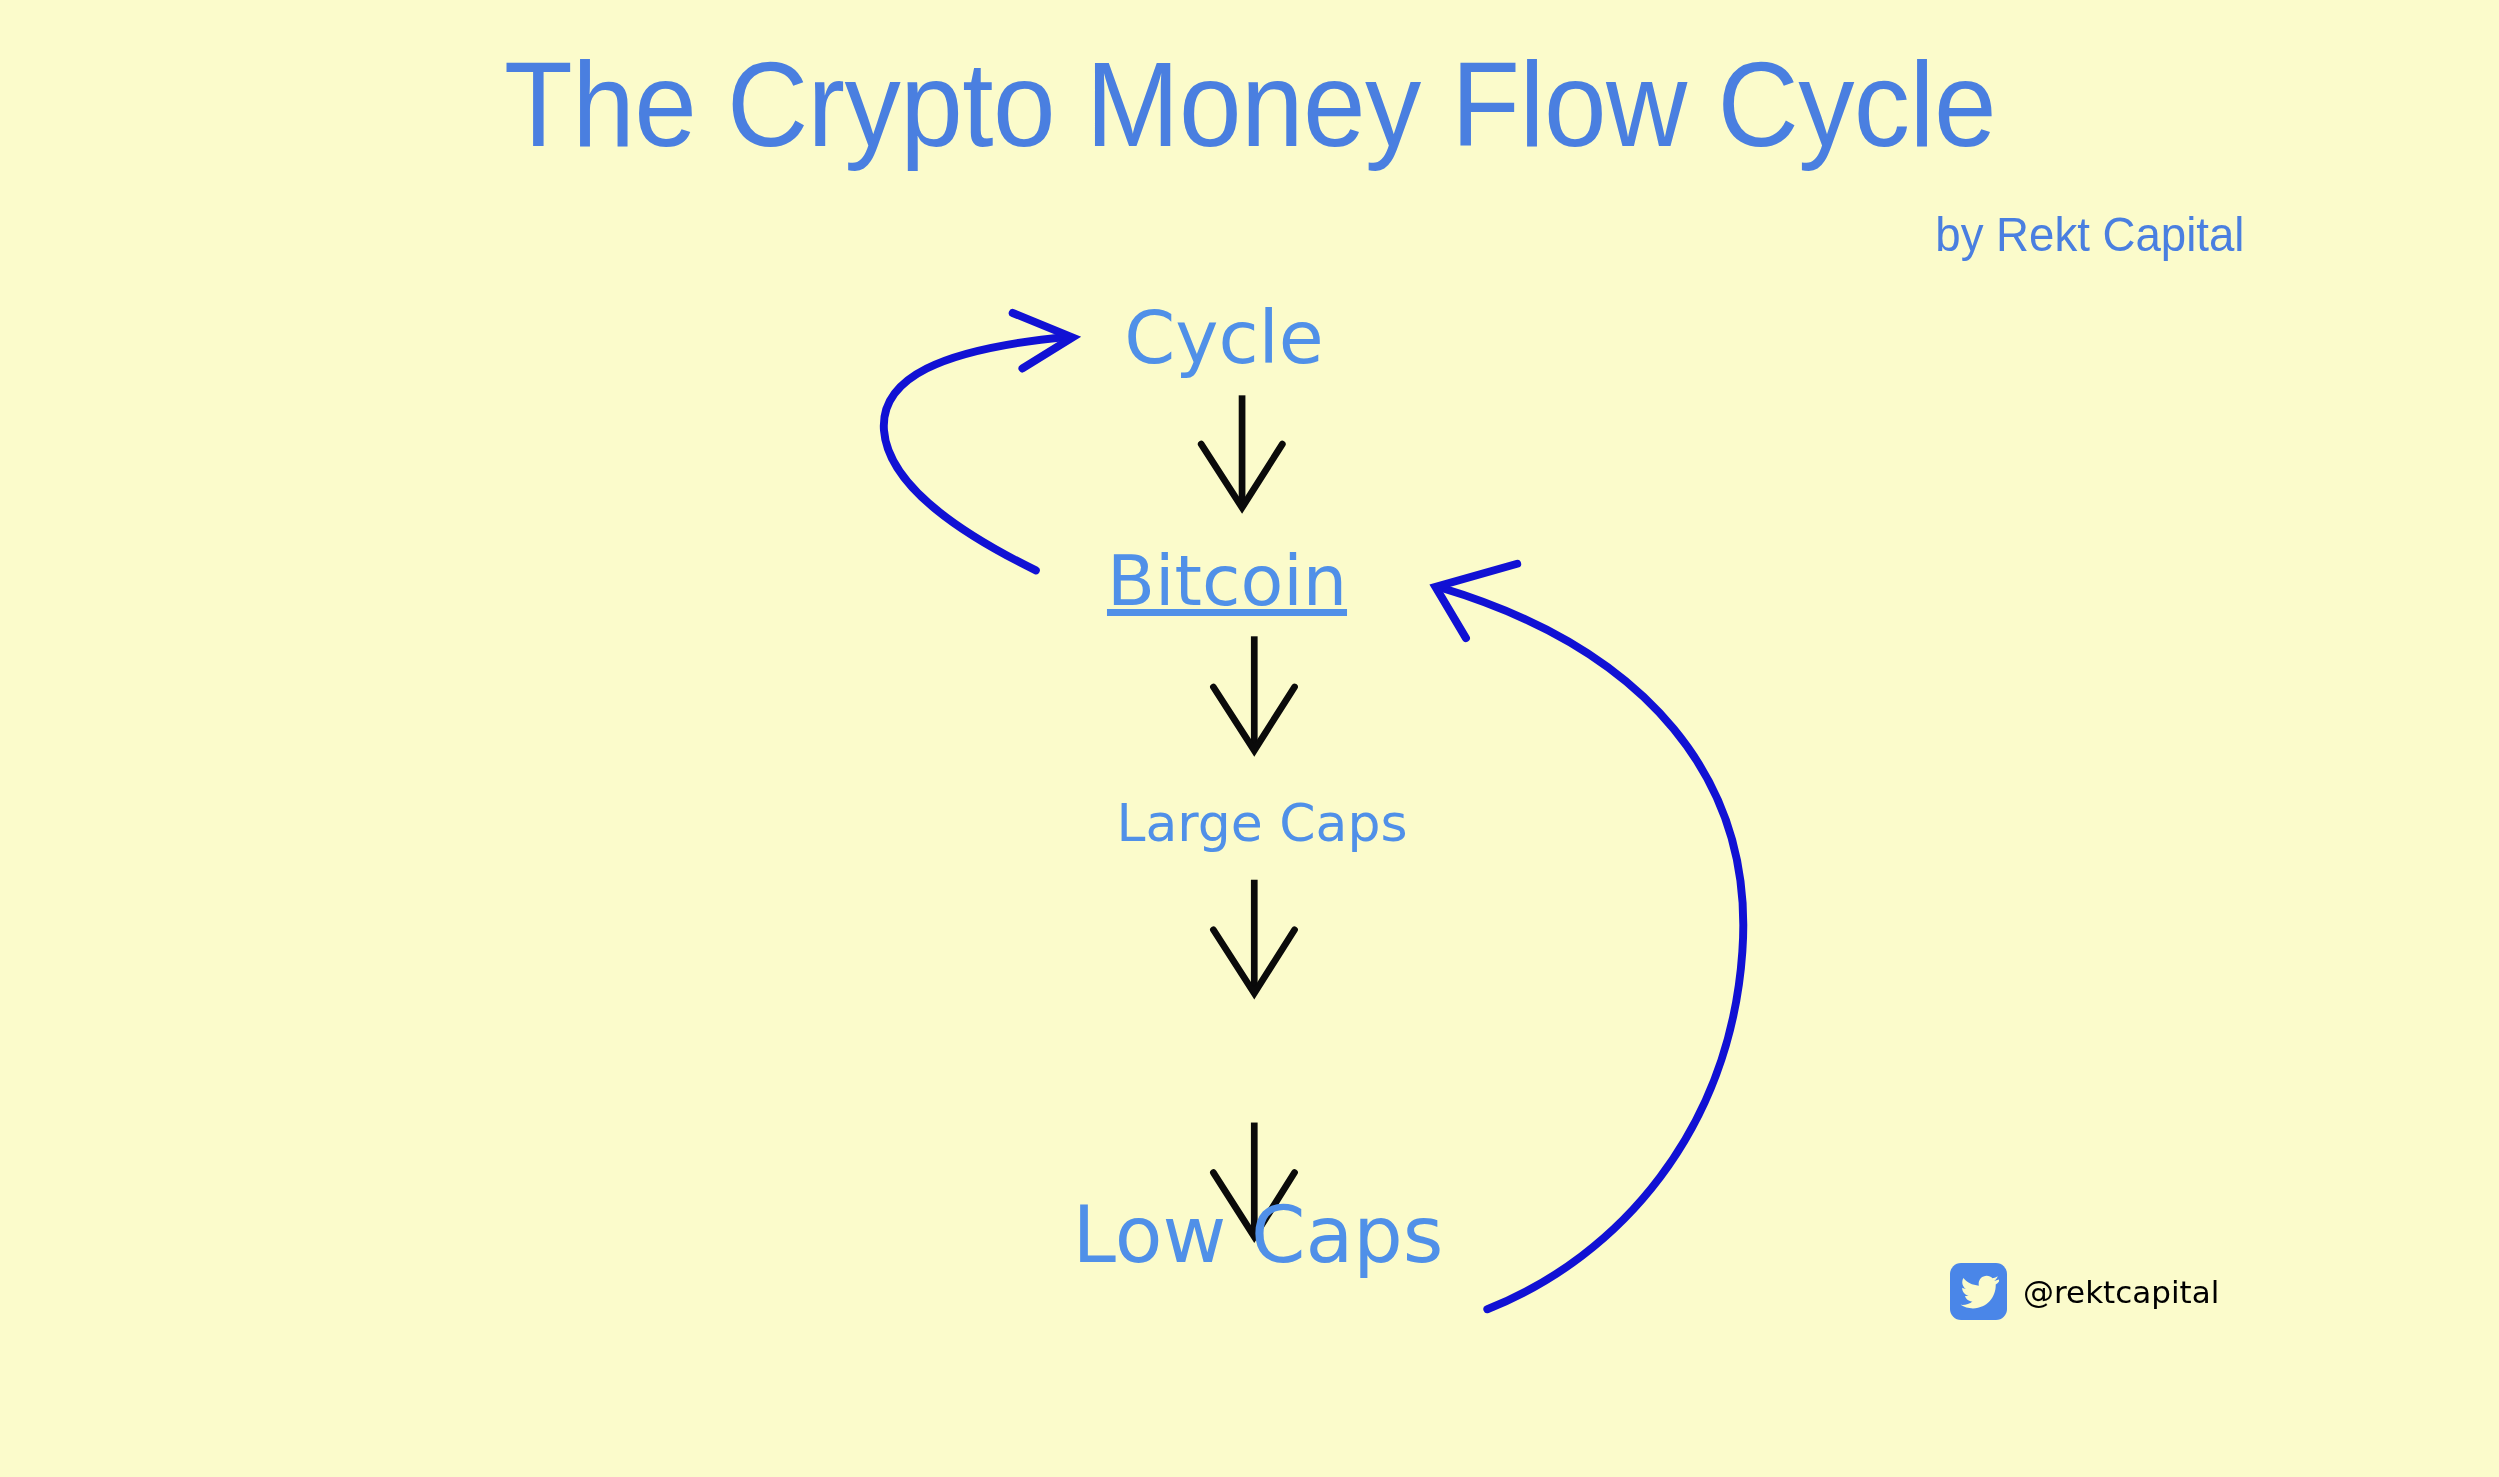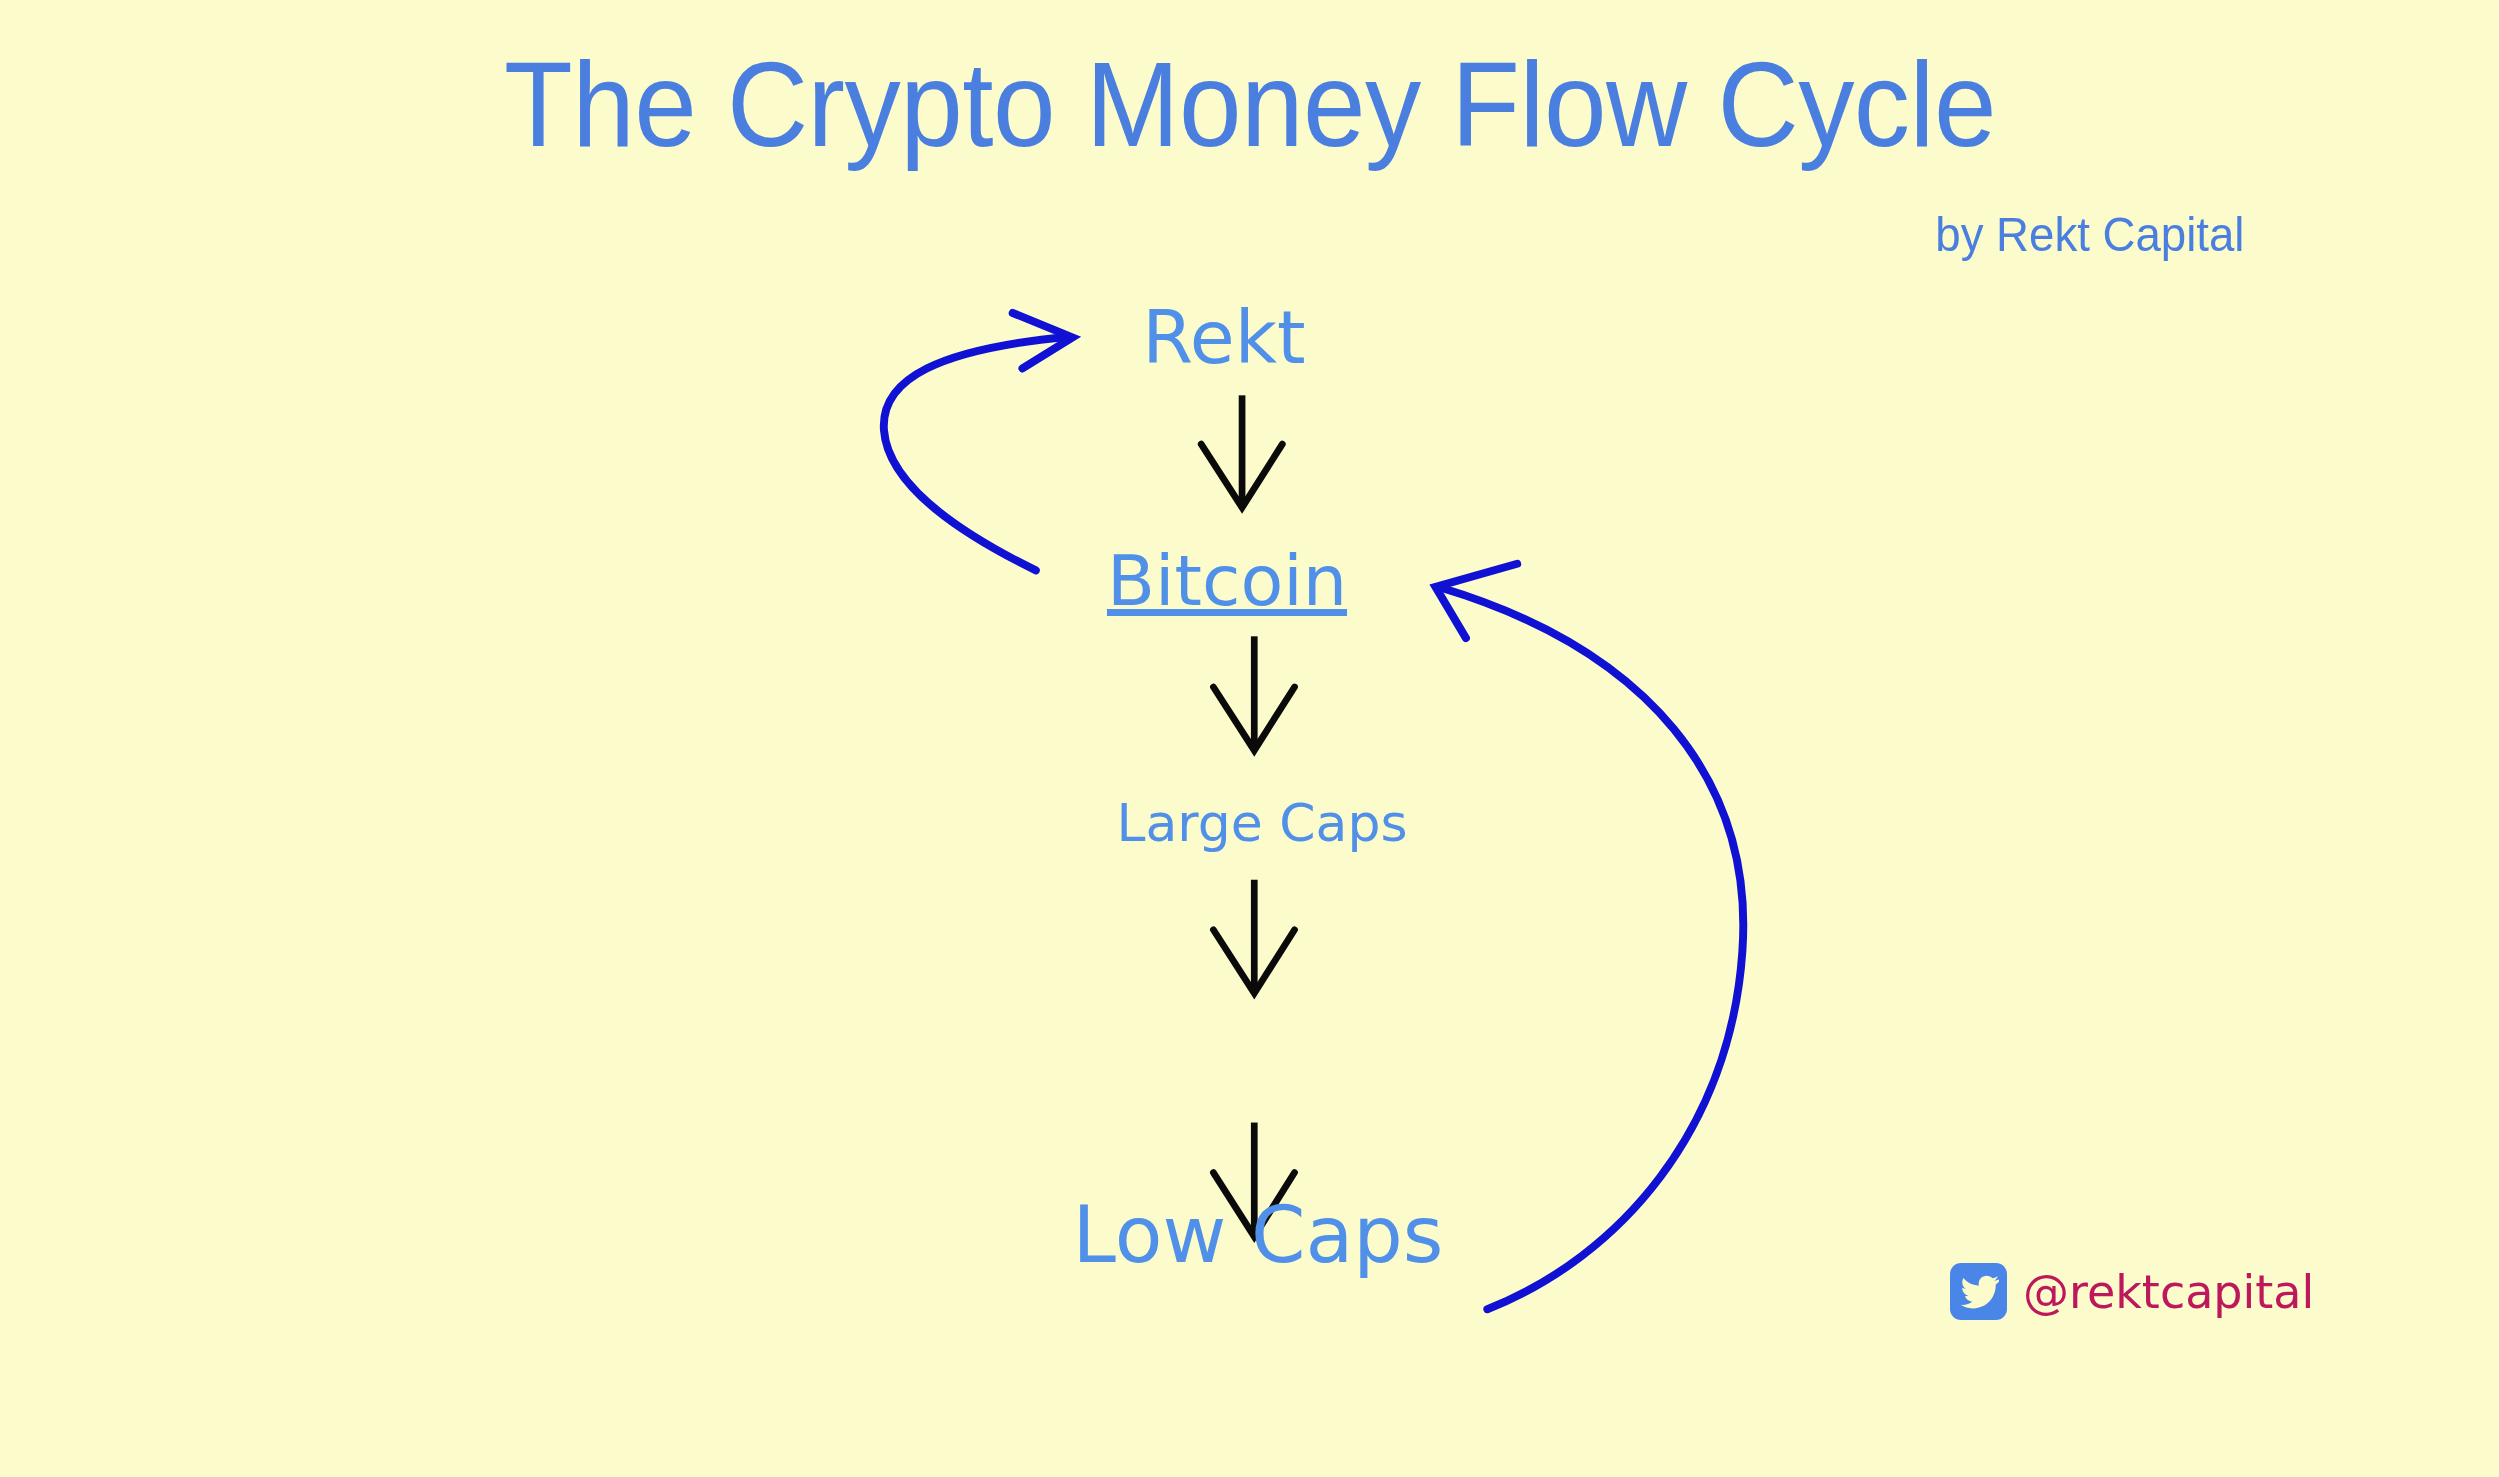--- a/index.html
+++ b/index.html
@@ -106,23 +106,23 @@
     height: 57px;
     border-radius: 11px;
     background: #4a86e8;
     display: flex;
     align-items: center;
     justify-content: center;
     flex: 0 0 auto;
   }
   #twitter-icon svg { display: block; }
   #twitter-handle {
-    color: #be185d;
+    color: #000000;
     font-family: "DejaVu Sans", sans-serif;
-    font-size: 46px;
+    font-size: 31px;
     font-weight: 400;
     white-space: nowrap;
   }
 </style>
 </head>
 <body>
 
 <div id="canvas">
 
   <div id="title">The Crypto Money Flow Cycle</div>
@@ -159,21 +159,21 @@
     </g>
 
     <g>
       <path class="loop-arrow" d="M 2437 2146
                C 2655 2060, 2835 1850, 2855 1560
                C 2875 1280, 2700 1065, 2360 963"></path>
       <path class="loop-arrow" d="M 2486 924 L 2352 962 L 2402 1046"></path>
     </g>
   </svg>
 
-  <div class="node" id="node-fiat">Rekt</div>
+  <div class="node" id="node-fiat">Cycle</div>
 
   <div class="node" id="node-bitcoin">Bitcoin</div>
 
   <div class="node" id="node-largecaps">Large Caps</div>
 
 
   <div class="node" id="node-lowcaps">Low Caps</div>
 
   <div id="twitter-credit">
     <div id="twitter-icon">

